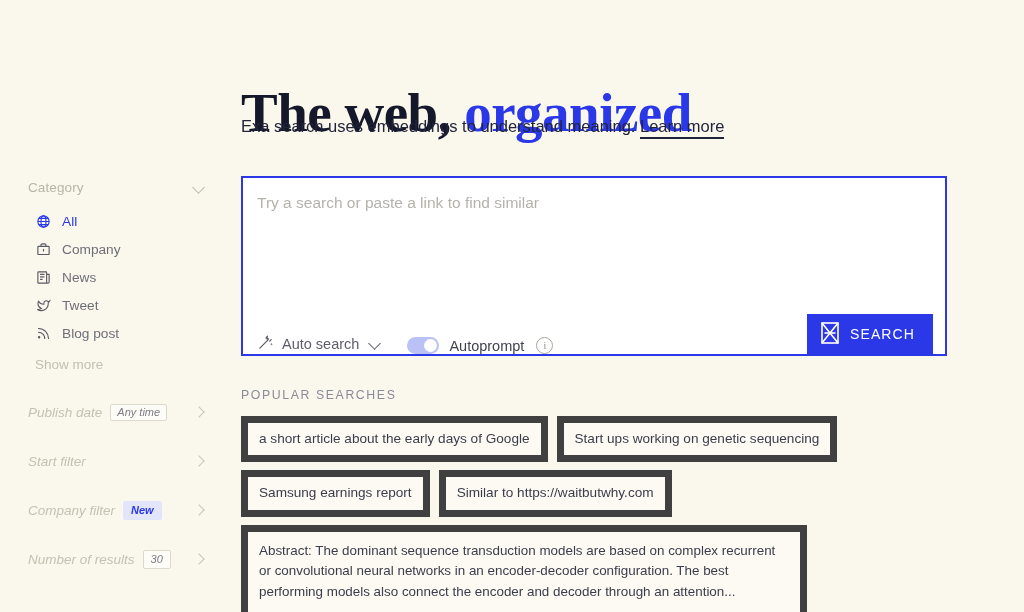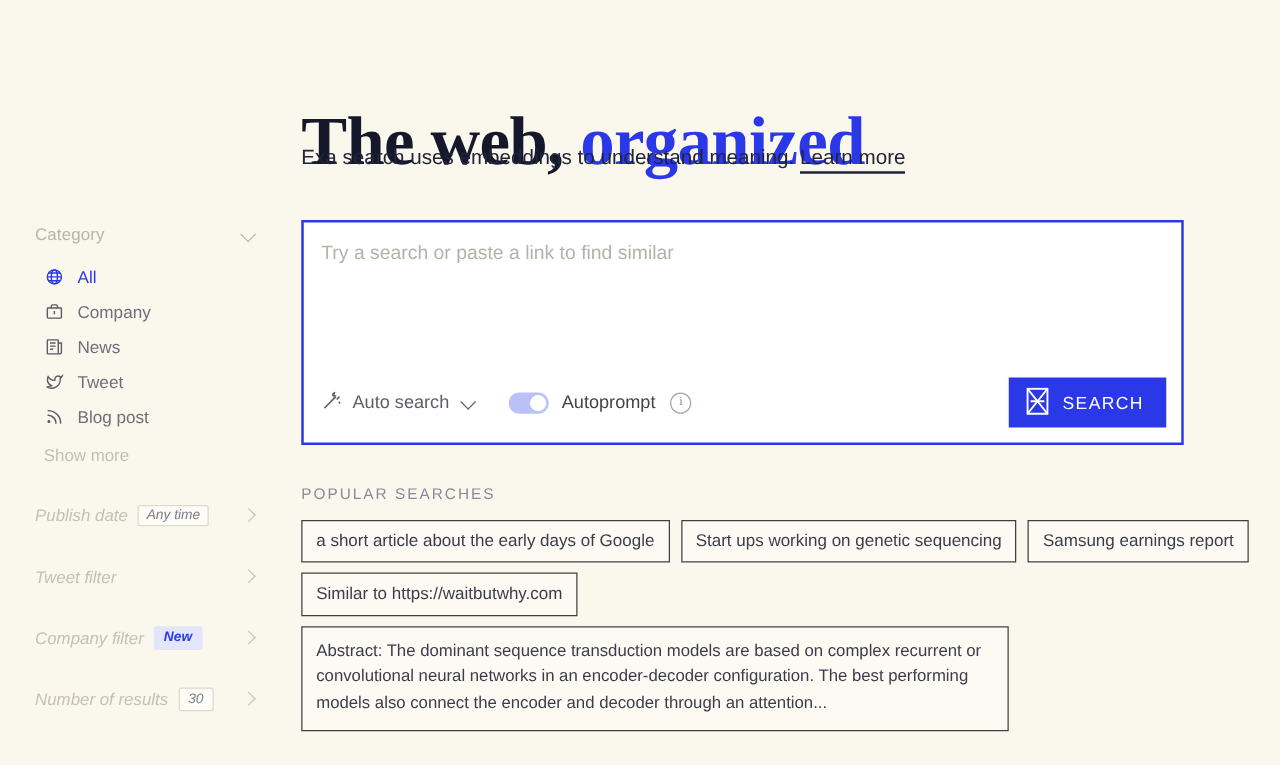--- a/index.html
+++ b/index.html
@@ -192,21 +192,21 @@
   }
   #search-input::placeholder { color: #b4b2ab; }
 
   #tools {
     position: absolute;
     left: 0;
     bottom: 0;
     width: 100%;
     height: 64px;
     display: flex;
-    align-items: center;
+    align-items: flex-end;
     padding: 0 12px 0 14px;
     box-sizing: border-box;
   }
   #auto-search {
     display: flex;
     align-items: center;
     gap: 8px;
     cursor: pointer;
     color: #5d5e68;
     font-size: 14.5px;
@@ -290,21 +290,21 @@
   #chips {
     position: absolute;
     left: 13px;
     top: 416px;
     width: 760px;
     display: flex;
     flex-wrap: wrap;
     gap: 8px 9px;
   }
   .chip {
-    border: 1px solid #404040;
+    border: 7px solid #404040;
     background: #fcfaf2;
     font-size: 13.6px;
     color: #3b3d4c;
     padding: 8px 11px;
     cursor: pointer;
     line-height: 1.2;
     box-sizing: border-box;
   }
   .chip.block {
     width: 566px;
@@ -373,21 +373,21 @@
 
   <div class="show-more">Show more</div>
 
   <div id="filter-list">
       <div class="filter-row">
         <span class="flabel">Publish date</span>
         <span class="badge">Any time</span>
         <span class="chev-right"></span>
       </div>
       <div class="filter-row">
-        <span class="flabel">Tweet filter</span>
+        <span class="flabel">Start filter</span>
         <span class="chev-right"></span>
       </div>
       <div class="filter-row">
         <span class="flabel">Company filter</span>
         <span class="badge new">New</span>
         <span class="chev-right"></span>
       </div>
       <div class="filter-row">
         <span class="flabel">Number of results</span>
         <span class="badge num">30</span>

